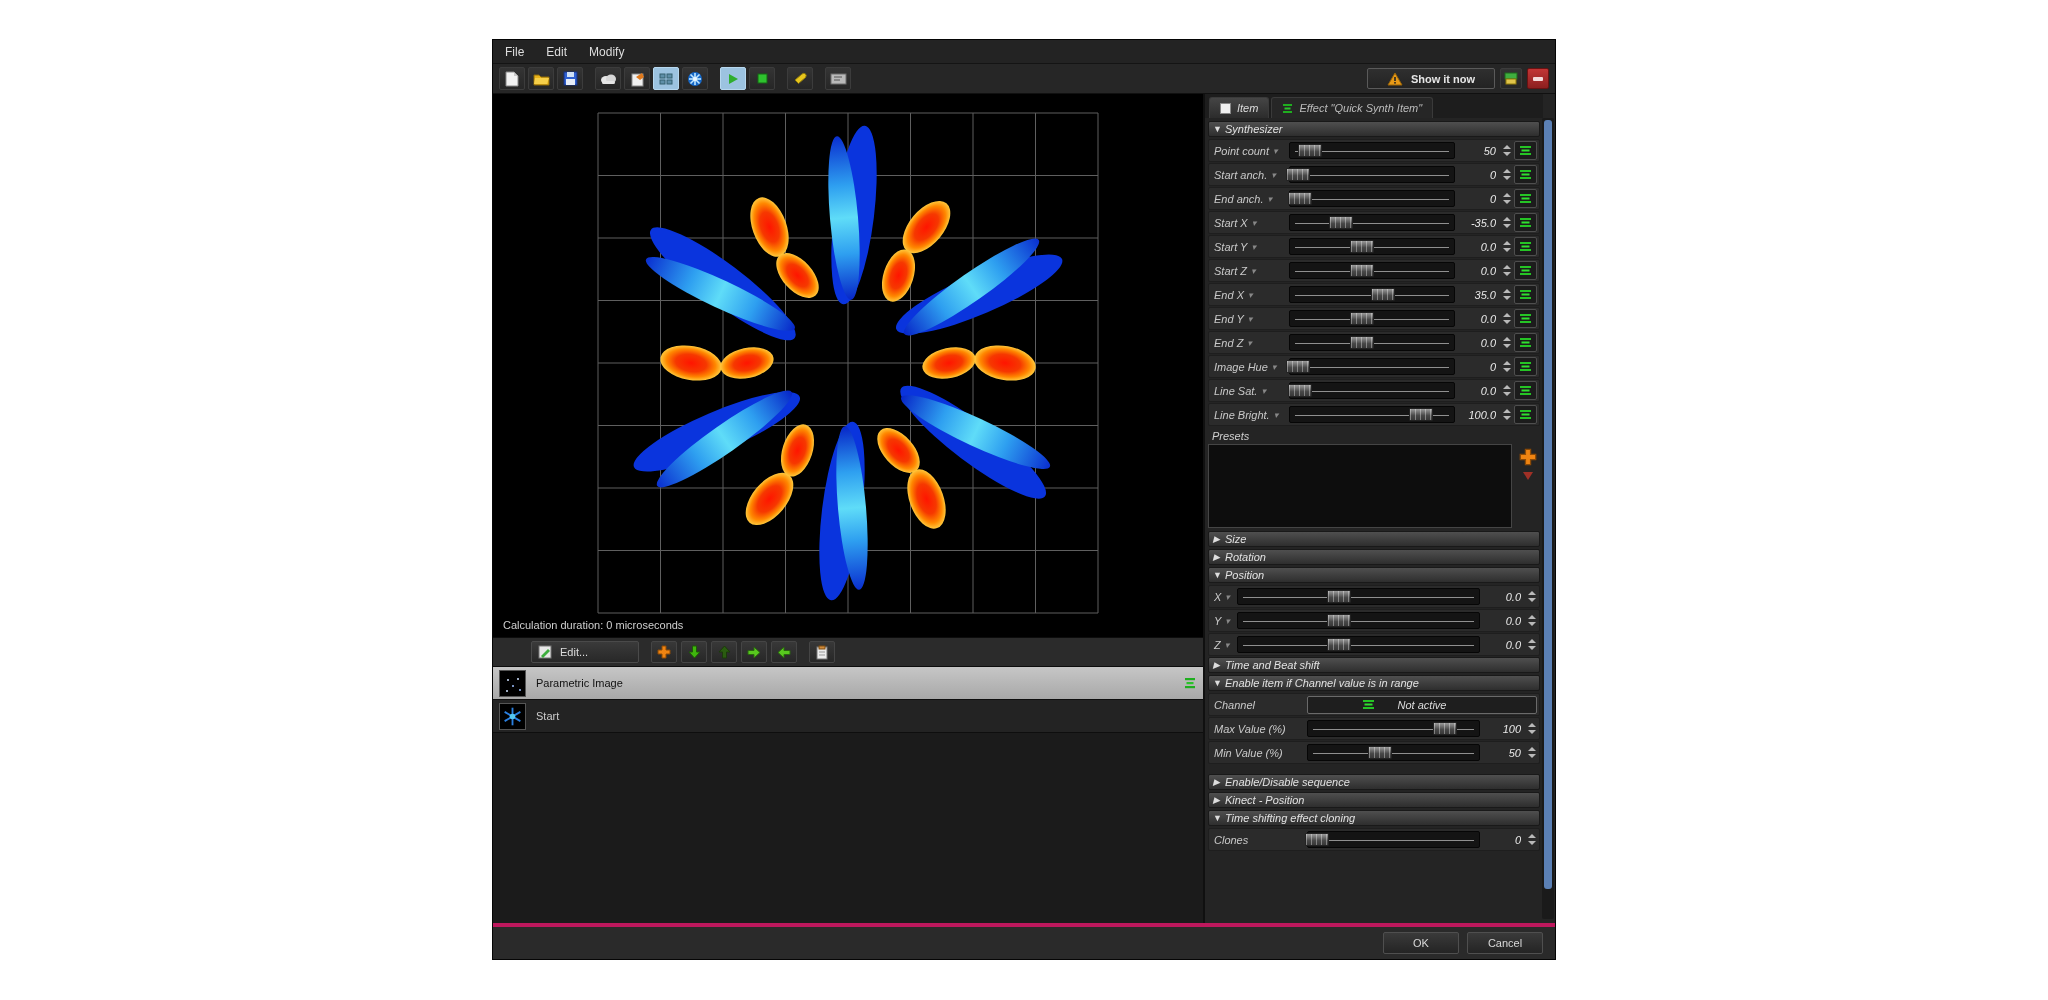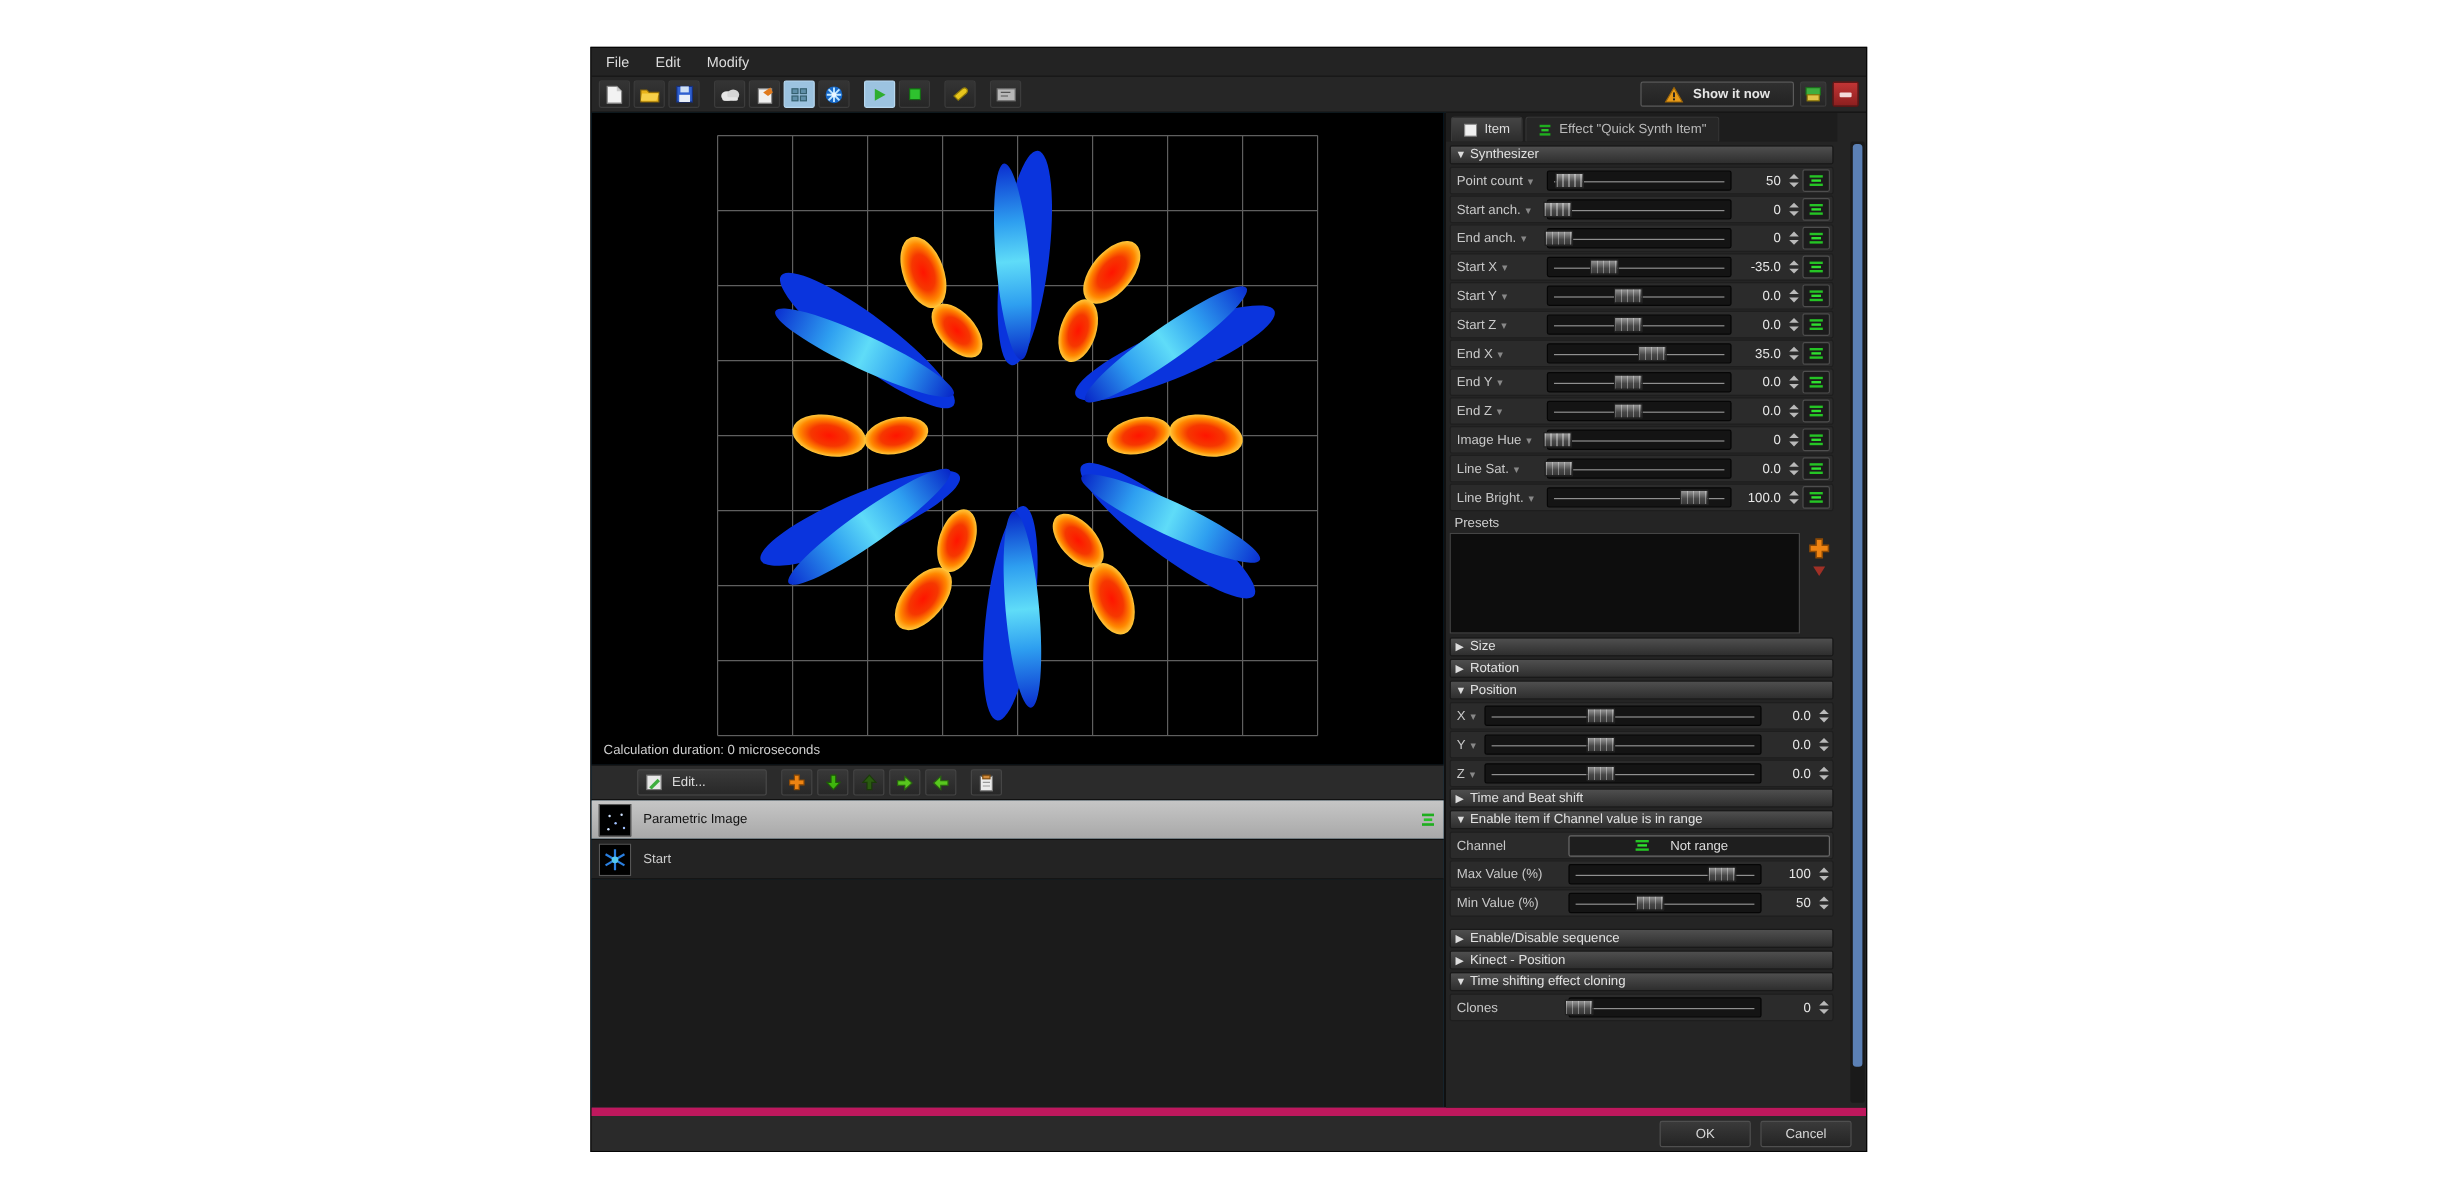--- a/index.html
+++ b/index.html
@@ -39,21 +39,21 @@
   .ibtn{ width:26px; height:22px; background:linear-gradient(#383838,#272727); border:1px solid #454545; border-radius:2px; display:flex; align-items:center; justify-content:center; }
   .ibtn.spaced{ margin-left:8px; }
   .item-row{ height:33px; display:flex; align-items:center; gap:10px; padding:0 6px; border-bottom:1px solid #0e0e0e; flex:none; }
   .item-row.selected{ background:linear-gradient(#c6c6c6,#a8a8a8); color:#111; }
   .item-row.normal{ background:#232323; color:#ccc; }
   .thumb{ width:27px; height:27px; background:#000; border:1px solid #555; flex:none; }
   .item-row .rowlabel{ font-size:11px; }
   .row-fx{ margin-left:auto; }
   .list-filler{ flex:1; background:#1b1b1b; }
   
-  .right-panel{ width:350px; background:#242424; position:relative; padding-right:24px; display:flex; flex-direction:column; }
+  .right-panel{ width:350px; background:#242424; position:relative; padding-right:12px; display:flex; flex-direction:column;font-style:italic; }
   .rscroll{ position:absolute; right:1px; top:24px; bottom:4px; width:12px; background:#1a1a1a; border-radius:2px; }
   .rscroll .thumbbar{ position:absolute; left:2px; right:2px; top:2px; height:96%; background:#5b80b5; border-radius:3px; }
   .tabs{ height:24px; display:flex; align-items:flex-end; background:#1d1d1d; padding-left:4px; gap:2px; flex:none; }
   .tab{ height:21px; display:flex; align-items:center; gap:6px; padding:0 10px; font-size:11px; color:#ddd; border:1px solid #3a3a3a; border-bottom:none; border-radius:3px 3px 0 0; }
   .tab.active{ background:linear-gradient(#454545,#2c2c2c); }
   .tab.inactive{ background:#262626; color:#bbb; }
   .rp-body{ flex:1; padding:3px 3px 0 3px; display:flex; flex-direction:column; overflow:hidden; }
   .sec-hdr{ height:16px; background:linear-gradient(#4f4f4f,#2e2e2e); border:1px solid #191919; border-radius:2px; color:#e2e2e2; display:flex; align-items:center; padding:0 4px; margin-bottom:2px; flex:none; font-size:11px; }
   .sec-hdr .tri{ width:12px; font-size:9px; color:#ddd; }
   .sec-hdr.open .tri::before{ content:"▼"; }
@@ -79,21 +79,21 @@
   .presets-wrap{ display:flex; gap:4px; margin-bottom:3px; flex:none; }
   .presets-box{ flex:1; height:84px; background:#0d0d0d; border:1px solid #454545; }
   .presets-side{ width:24px; display:flex; flex-direction:column; align-items:center; gap:6px; padding-top:4px; }
   .red-down{ width:0; height:0; border-left:5px solid transparent; border-right:5px solid transparent; border-top:8px solid #a03026; }
   .reset-row{ height:26px; display:flex; justify-content:flex-end; align-items:center; margin-bottom:2px; flex:none; }
   .reset-btn{ width:100px; height:20px; background:linear-gradient(#3a3a3a,#262626); border:1px solid #505050; border-radius:2px; display:flex; align-items:center; justify-content:center; gap:7px; color:#ddd; }
   .chan-btn{ flex:1; height:18px; background:#1e1e1e; border:1px solid #6a6a6a; border-radius:2px; display:flex; align-items:center; color:#ddd; position:relative; }
   .chan-btn .cicon{ position:absolute; left:54px; }
   .chan-btn .ctext{ width:100%; text-align:center; }
   .gap8{ height:9px; flex:none; }
-  .footer{ height:36px; background:#2a2a2a; border-top:7px solid #be185d; display:flex; align-items:center; justify-content:flex-end; gap:8px; padding:0 12px; }
+  .footer{ height:36px; background:#2a2a2a; border-top:4px solid #be185d; display:flex; align-items:center; justify-content:flex-end; gap:8px; padding:0 12px; }
   .fbtn{ width:76px; height:22px; background:linear-gradient(#3a3a3a,#242424); border:1px solid #4f4f4f; border-radius:2px; color:#d8d8d8; display:flex; align-items:center; justify-content:center; font-size:11px; }
 </style>
 </head>
 <body>
 
 <div class="page">
 <div class="app-window">
 
 
   <div class="menubar">
@@ -687,21 +687,21 @@
             </div>
 
         <div class="prow">
           <span class="plabel wide">Channel</span>
           <div class="chan-btn">
             <svg class="cicon" width="13" height="11" viewBox="0 0 13 11">
                   <rect x="1" y="1" width="11" height="2" fill="#25c425"></rect>
                   <rect x="2.5" y="4.5" width="8" height="2" fill="#2fe02f"></rect>
                   <rect x="1" y="8" width="11" height="2" fill="#25c425"></rect>
                 </svg>
-            <span class="ctext">Not range</span>
+            <span class="ctext">Not active</span>
           </div>
         </div>
         <div class="prow">
               <span class="plabel wide">Max Value (%)</span>
               <div class="slider">
                 <div class="handle" style="left: 80%;"></div>
               </div>
               <span class="pvalue">100</span>
               <div class="spinner">
                 <i class="up"></i>

